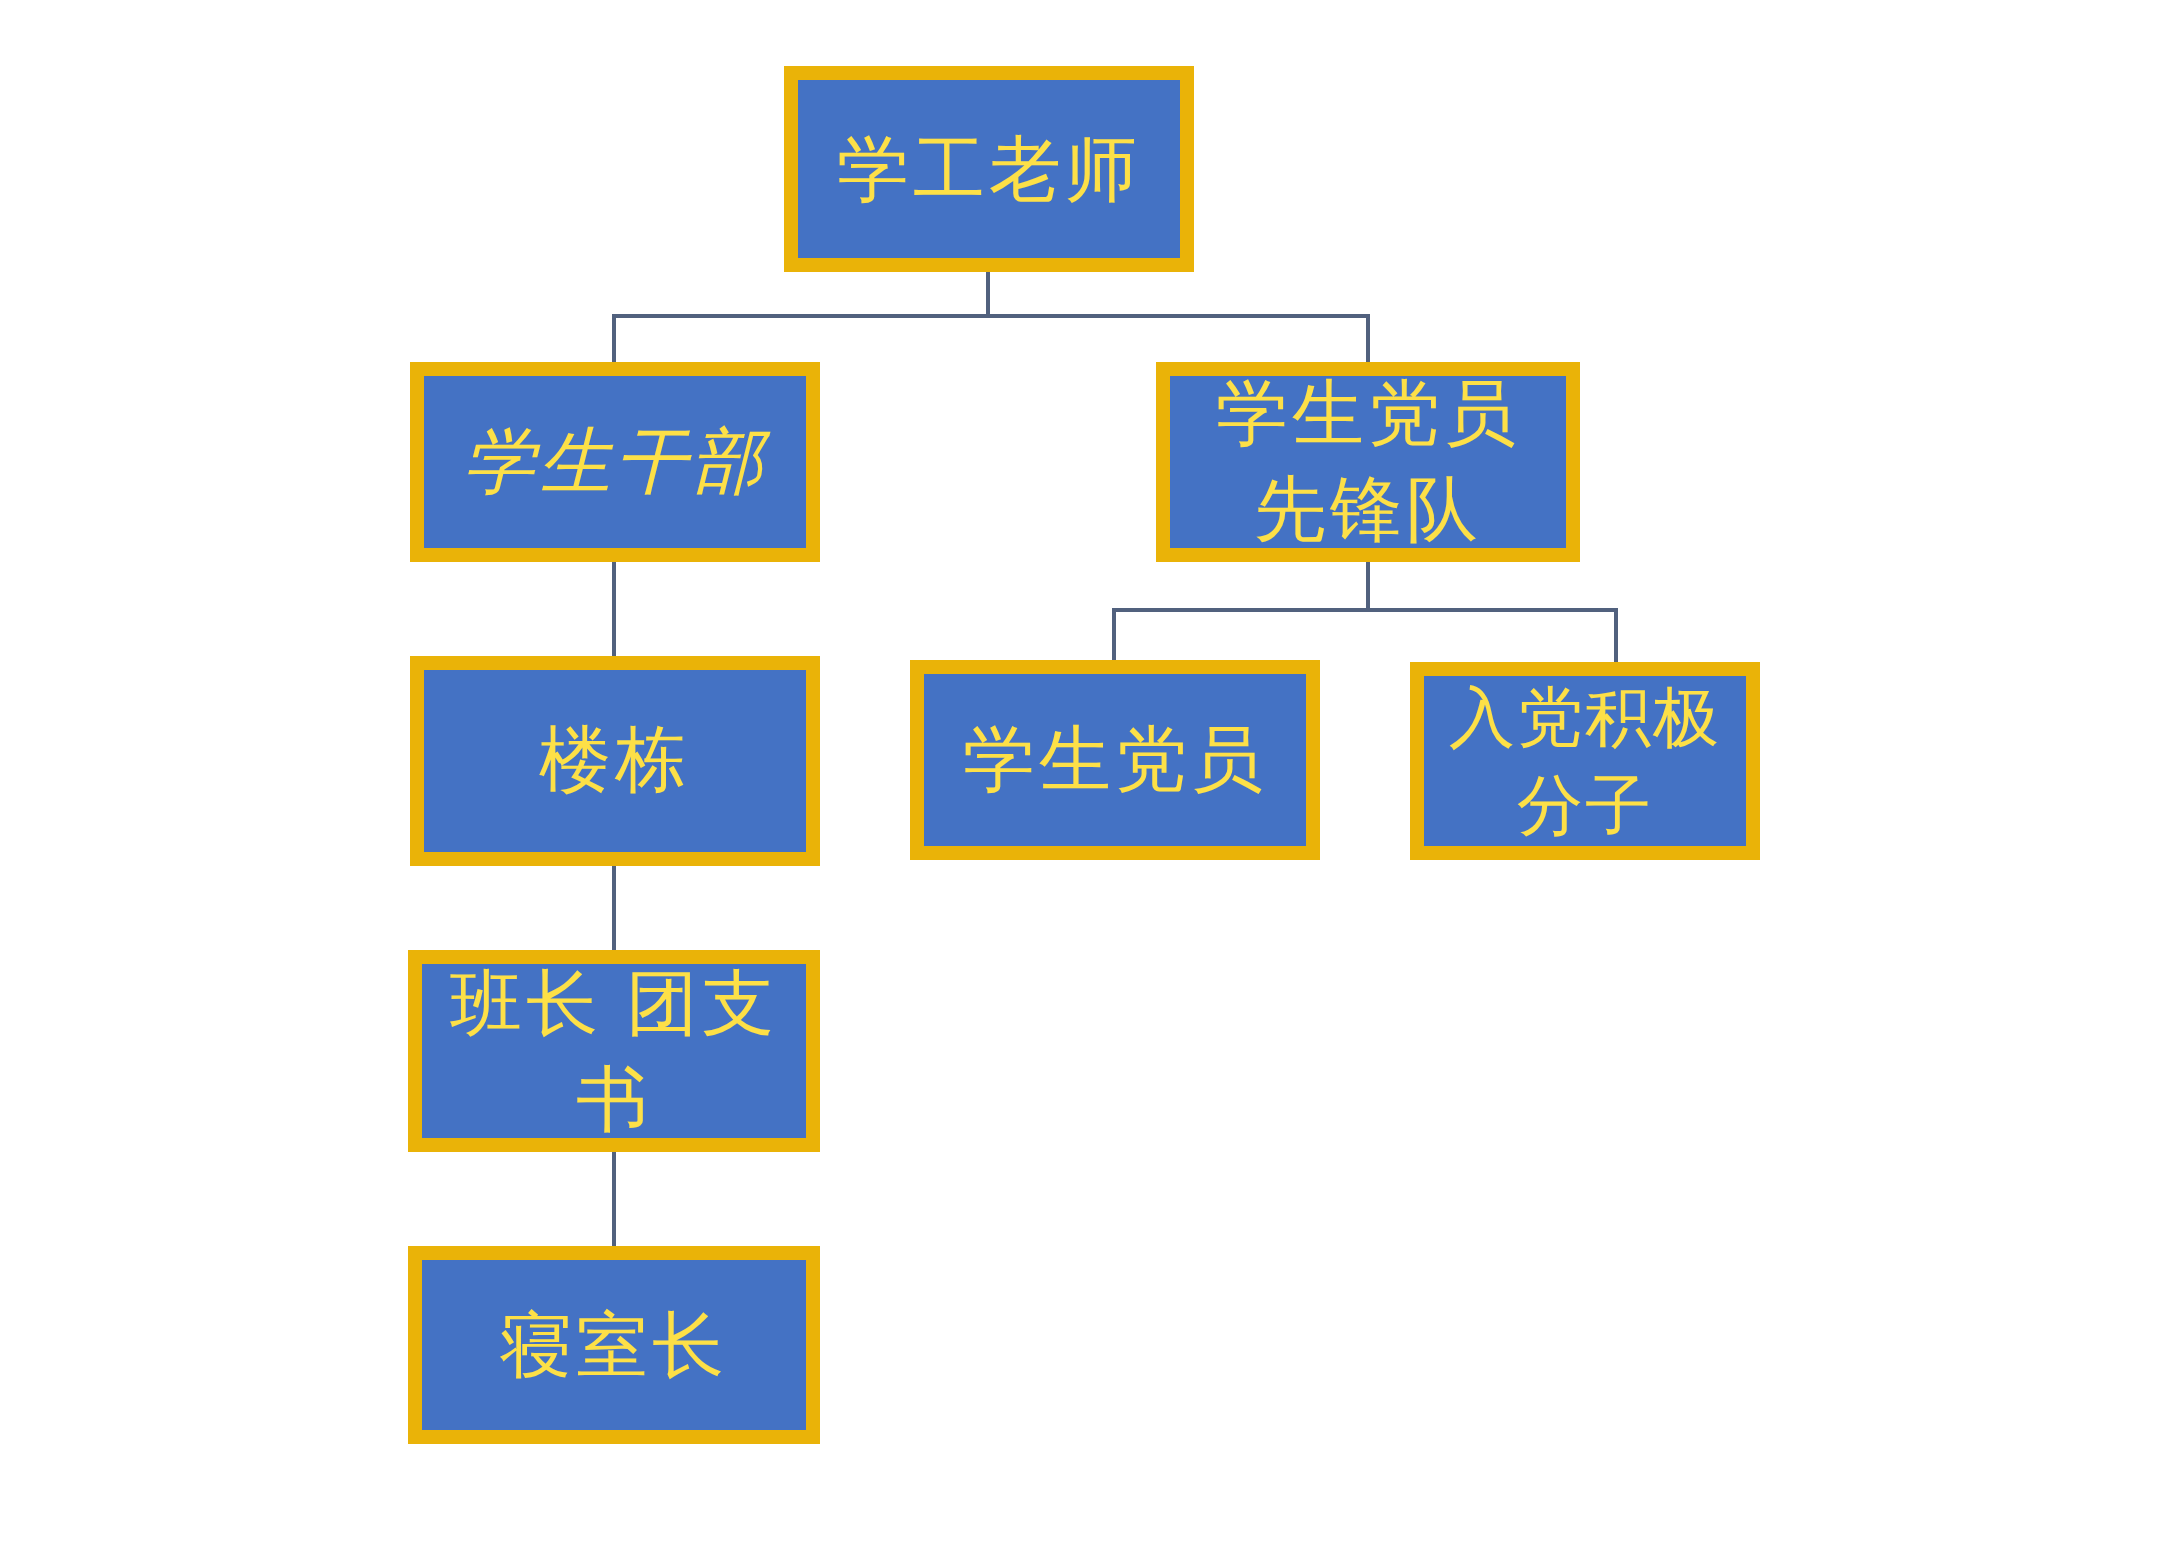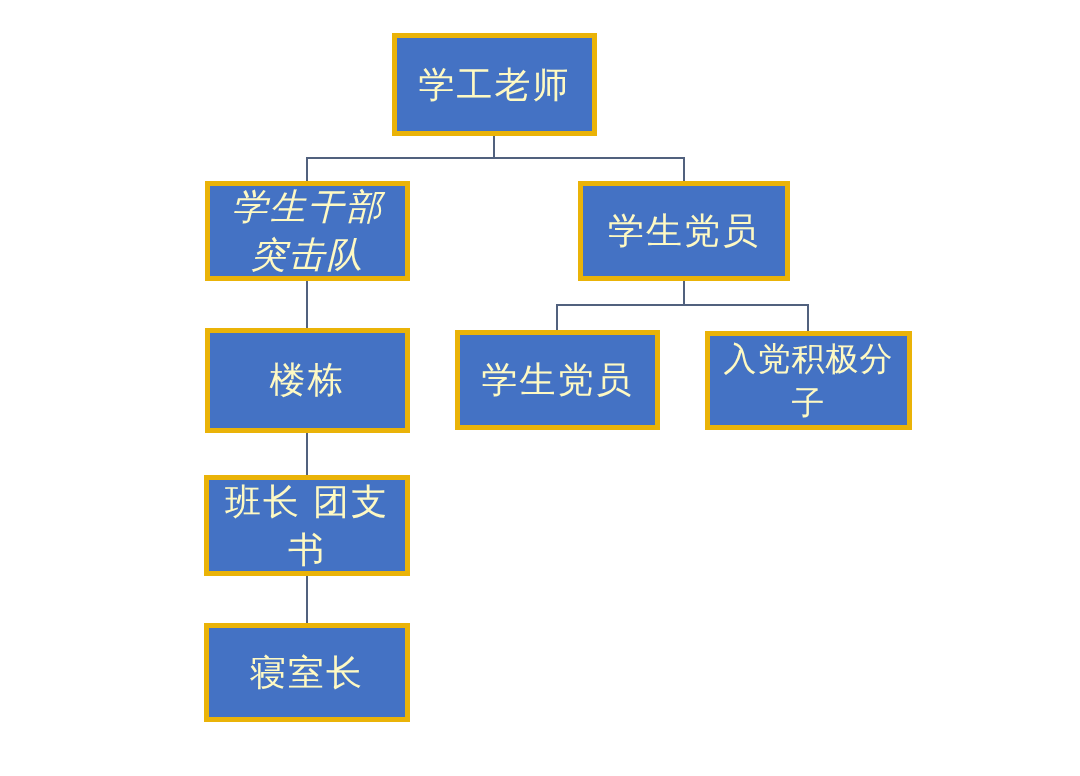--- a/index.html
+++ b/index.html
@@ -11,23 +11,23 @@
   .canvas {
     position: relative;
     width: 1080px;
     height: 776px;
     background: #ffffff;
     overflow: hidden;
   }
   .node {
     position: absolute;
     background: #4472C4;
-    border: 5px solid #eab308;
+    border: 7px solid #eab308;
     box-sizing: border-box;
-    color: #fef9c3;
+    color: #fde047;
     display: flex;
     flex-direction: column;
     align-items: center;
     justify-content: center;
     text-align: center;
     font-size: 36px;
     line-height: 1.32;
     letter-spacing: 2px;
   }
   .node.spaced { line-height: 1.62; }
@@ -35,21 +35,21 @@
   .connector {
     position: absolute;
     background: #51617E;
   }
   
   #node-root         { left: 392px; top: 33px;  width: 205px; height: 103px; }
   #node-cadre-team   { left: 205px; top: 181px; width: 205px; height: 100px; font-style: italic; }
   #node-party-team   { left: 578px; top: 181px; width: 212px; height: 100px; }
   #node-building-head{ left: 205px; top: 328px; width: 205px; height: 105px; }
   #node-party-members{ left: 455px; top: 330px; width: 205px; height: 100px; }
-  #node-activists    { left: 705px; top: 331px; width: 207px; height: 99px;  }
+  #node-activists    { left: 705px; top: 331px; width: 175px; height: 99px;  }
   #node-monitors     { left: 204px; top: 475px; width: 206px; height: 101px; }
   #node-dorm-head    { left: 204px; top: 623px; width: 206px; height: 99px;  }
   
   #conn-stub-root        { left: 493px; top: 136px; width: 2px;   height: 23px; }
   #conn-rail-level2      { left: 306px; top: 157px; width: 379px; height: 2px;  }
   #conn-drop-cadre       { left: 306px; top: 157px; width: 2px;   height: 24px; }
   #conn-drop-party       { left: 683px; top: 157px; width: 2px;   height: 24px; }
   #conn-cadre-building   { left: 306px; top: 281px; width: 2px;   height: 47px; }
   #conn-stub-party       { left: 683px; top: 281px; width: 2px;   height: 25px; }
   #conn-rail-level3      { left: 556px; top: 304px; width: 253px; height: 2px;  }
@@ -74,25 +74,25 @@
   <div class="connector" id="conn-drop-activists"></div>
   <div class="connector" id="conn-building-monitors"></div>
   <div class="connector" id="conn-monitors-dorm"></div>
 
   <div class="node" id="node-root">
     <span>学工老师</span>
   </div>
 
   <div class="node" id="node-cadre-team">
     <span>学生干部</span>
-    <span>突击队</span>
   </div>
 
   <div class="node" id="node-party-team">
     <span>学生党员</span>
+    <span>先锋队</span>
   </div>
 
   <div class="node spaced" id="node-building-head">
     <span>楼栋</span>
   </div>
 
   <div class="node" id="node-party-members">
     <span>学生党员</span>
   </div>
 

